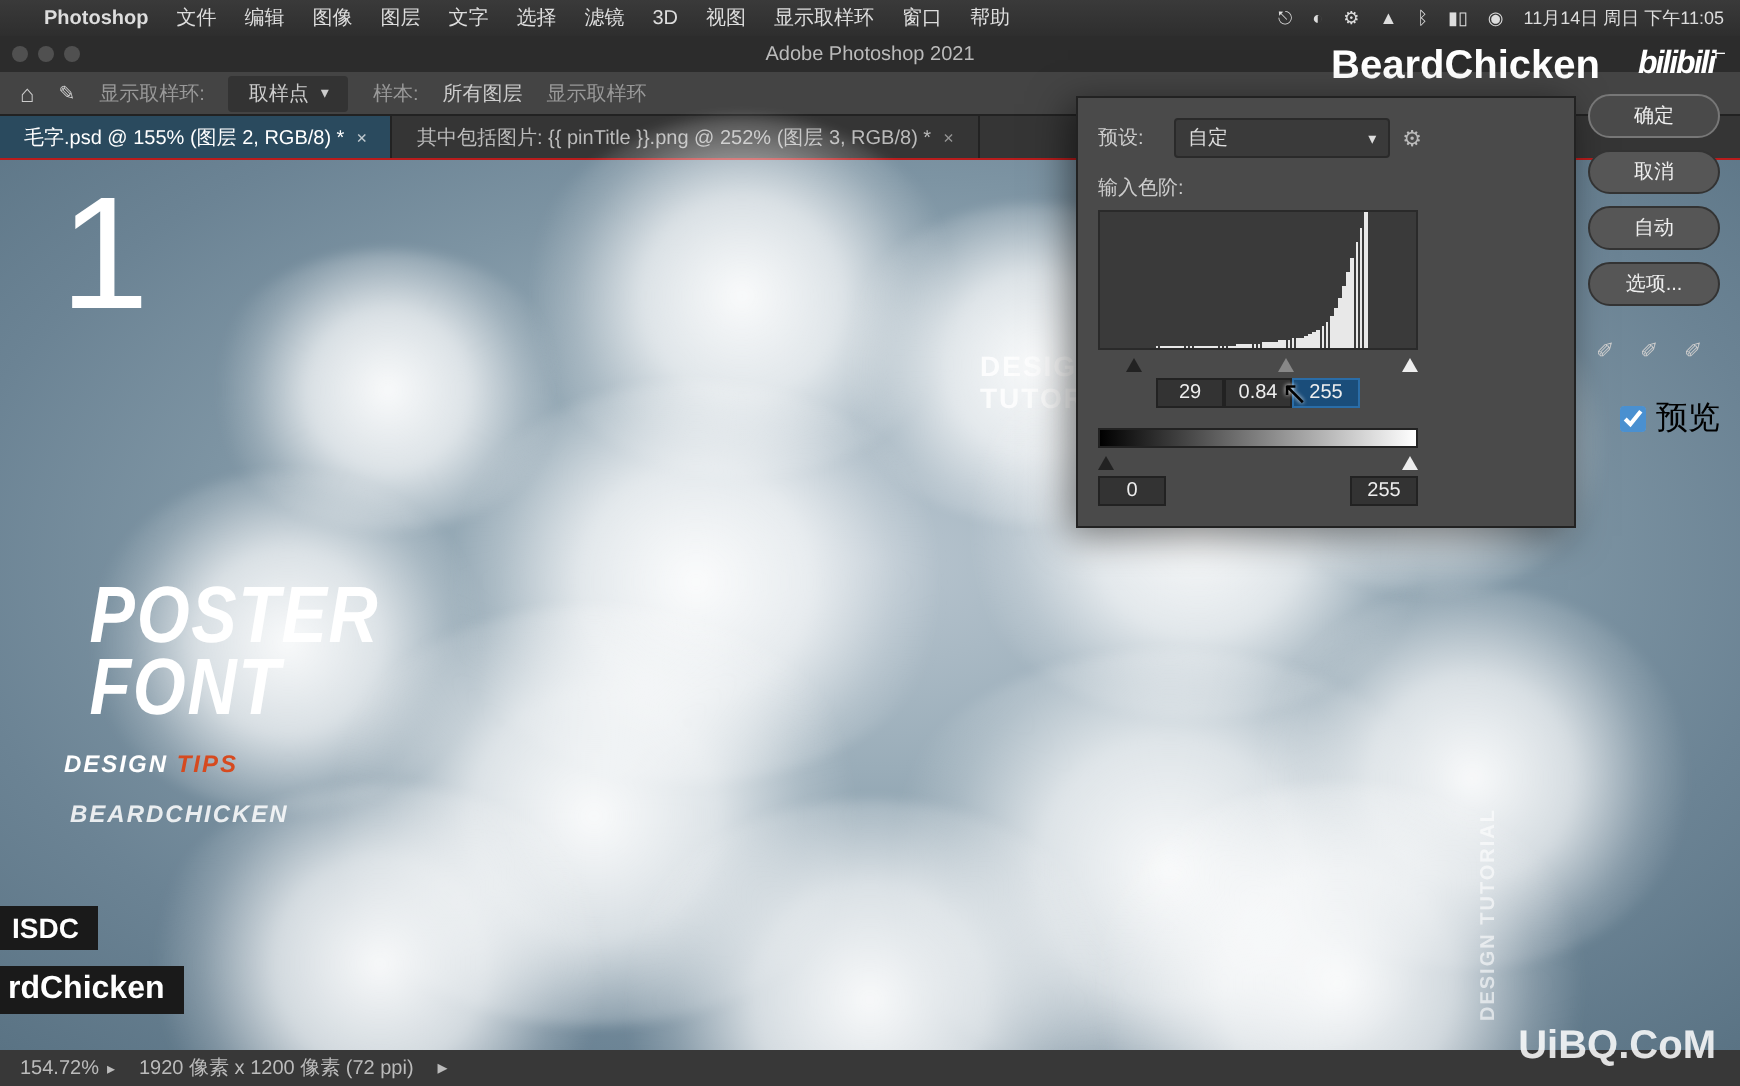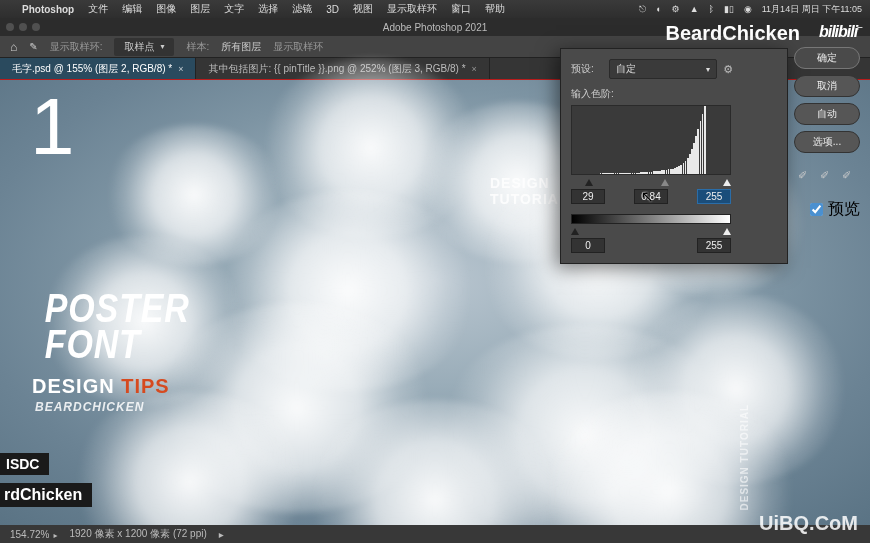--- a/index.html
+++ b/index.html
@@ -21,47 +21,47 @@
 .tabs{height:22px;background:#353535;border-bottom:1px solid #b91c1c;display:flex;align-items:center;font-size:10px}
 .tab{padding:0 12px;height:100%;display:flex;align-items:center;color:#bbb;border-right:1px solid #222;gap:6px}
 .tab.active{background:#2a4a5e;color:#fff}
 .tab .x{font-size:9px;opacity:.7}
 .canvas{position:absolute;top:80px;left:0;right:0;bottom:18px;background:radial-gradient(ellipse at 50% 45%,#b8c5cf 0%,#9aadb9 30%,#7d94a3 55%,#6b8394 75%,#5a7384 100%)}
 .clouds{position:absolute;inset:0;pointer-events:none}
 .cloud{position:absolute;background:radial-gradient(circle,rgba(255,255,255,.95) 0%,rgba(255,255,255,.7) 35%,rgba(255,255,255,.2) 60%,transparent 75%);border-radius:50%;filter:blur(3px)}
 .txt{position:absolute;color:#fff;font-weight:800;letter-spacing:1px;font-family:Arial,sans-serif}
 .big1{top:15px;left:30px;font-size:80px;line-height:.8;font-weight:300;font-family:Arial Narrow,Arial}
 .poster{top:210px;left:32px;font-size:40px;line-height:.9;font-weight:800;font-style:italic;transform:scaleX(.85)}
-.design-tips{top:295px;left:32px;font-size:20px;font-weight:800;}
+.design-tips{top:295px;left:32px;font-size:12px;font-weight:800;font-style:italic}
 .design-tips .o{color:#d64a1f}
 .bc{top:320px;left:35px;font-size:12px;font-weight:700;font-style:italic;opacity:.85}
 .rt{top:95px;left:490px;font-size:14px;font-weight:800;opacity:.85;text-align:left}
 .rb{bottom:15px;right:120px;font-size:10px;font-weight:700;opacity:.6;writing-mode:vertical-lr;transform:rotate(180deg)}
 .isdc{position:absolute;bottom:50px;left:0;background:#1a1a1a;color:#fff;font-size:14px;font-weight:700;padding:3px 10px 3px 6px}
 .bchick{position:absolute;bottom:18px;left:0;background:#1a1a1a;color:#fff;font-size:16px;font-weight:700;padding:3px 10px 3px 4px}
 .status{position:absolute;bottom:0;left:0;right:0;height:18px;background:#383838;color:#bbb;font-size:10px;display:flex;align-items:center;padding:0 10px;gap:12px}
 .status .zoom::after{content:"▸";margin-left:4px;font-size:8px}
 .wm-bc{position:absolute;top:22px;right:70px;color:#fff;font-size:20px;font-weight:700;z-index:5}
 .wm-bili{position:absolute;top:22px;right:8px;color:#fff;font-size:16px;font-weight:700;z-index:5;font-style:italic;letter-spacing:-1px}
 .wm-bili .corner{font-size:10px;vertical-align:super}
 .wm-uibq{position:absolute;bottom:8px;right:12px;color:rgba(255,255,255,.85);font-size:20px;font-weight:600;z-index:5}
-.levels{position:absolute;top:48px;right:82px;width:228px;background:#4a4a4a;border:1px solid #222;box-shadow:-4px 4px 18px rgba(0,0,0,.5);z-index:10;color:#ddd;font-size:10px;padding:10px}
+.levels{position:absolute;top:48px;right:82px;width:250px;background:#4a4a4a;border:1px solid #222;box-shadow:-4px 4px 18px rgba(0,0,0,.5);z-index:10;color:#ddd;font-size:10px;padding:10px}
 .levels .row{display:flex;align-items:center;margin-bottom:8px;gap:6px}
 .levels .rlabel{min-width:32px;color:#ccc}
 .levels .dd{flex:1;background:#3a3a3a;border:1px solid #2a2a2a;padding:2px 6px;border-radius:2px;display:flex;justify-content:space-between;align-items:center}
 .levels .dd::after{content:"▾";font-size:8px}
 .levels .gear{font-size:11px;color:#bbb}
 .histo{width:160px;height:70px;background:#3a3a3a;border:1px solid #2a2a2a;margin:4px 0;position:relative;display:flex;align-items:flex-end;padding:0 2px}
 .histo .bar{background:#e8e8e8;width:1.2%;margin:0 .1%}
 .triangles{width:160px;display:flex;position:relative;height:8px;margin-bottom:2px}
 .tri{position:absolute;width:0;height:0;border-left:4px solid transparent;border-right:4px solid transparent;border-bottom:7px solid}
 .tri.black{border-bottom-color:#222;left:14px}
 .tri.gray{border-bottom-color:#888;left:90px}
 .tri.white{border-bottom-color:#eee;right:0}
-.inpvals{width:160px;display:flex;justify-content:space-between;margin-bottom:10px}
+.inpvals{width:160px;display:flex;justify-content:center;margin-bottom:10px}
 .inpvals input{width:34px;background:#333;border:1px solid #222;color:#eee;font-size:10px;text-align:center;padding:1px}
 .inpvals input.hl{background:#1a4d7a;border-color:#2a6da8}
 .gradient{width:160px;height:10px;background:linear-gradient(90deg,#000,#fff);border:1px solid #222;margin:4px 0}
 .tri.black2{left:0}
 .tri.white2{right:0}
 .outvals{width:160px;display:flex;justify-content:space-between}
 .outvals input{width:34px;background:#333;border:1px solid #222;color:#eee;font-size:10px;text-align:center;padding:1px}
 .btns{position:absolute;top:47px;right:10px;width:66px;display:flex;flex-direction:column;gap:6px;z-index:11}
 .btns button{background:#565656;border:1px solid #333;border-radius:11px;color:#eee;font-size:10px;padding:3px 0;cursor:pointer}
 .btns button:first-child{background:#4a4a4a;border:1px solid #777}

